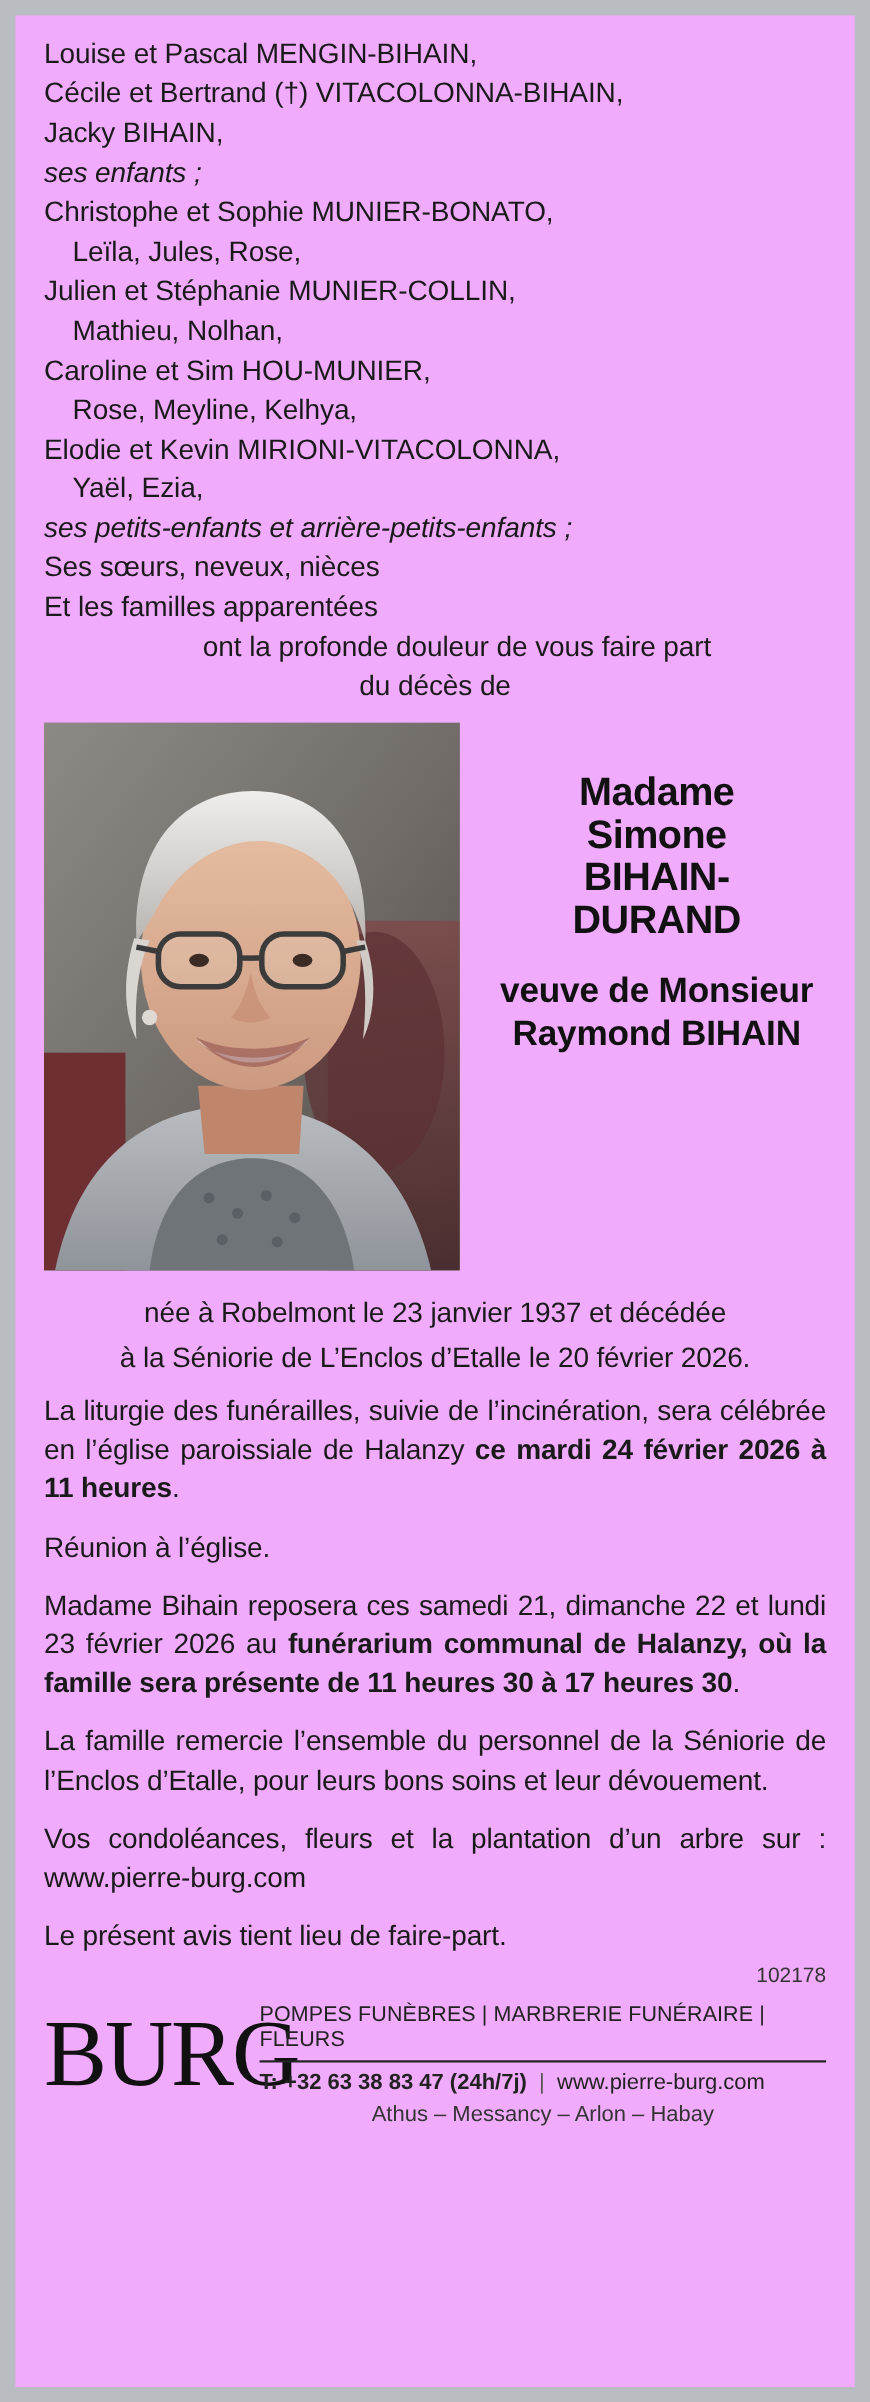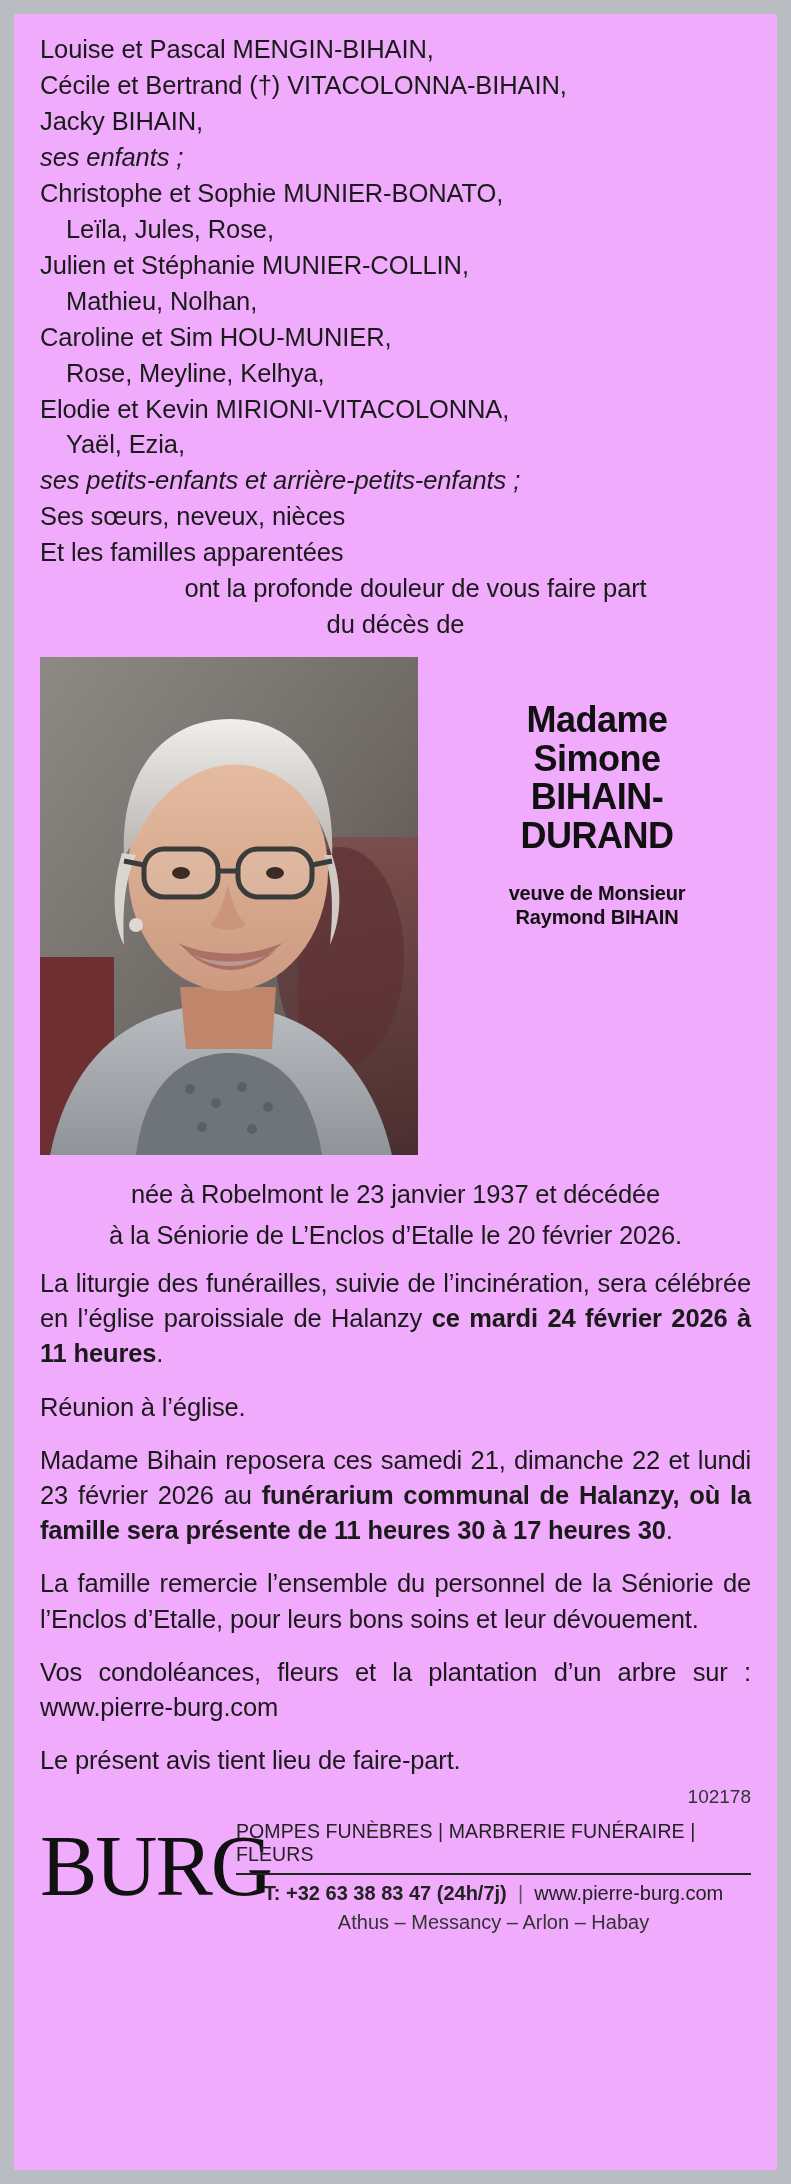--- a/index.html
+++ b/index.html
@@ -70,21 +70,21 @@
   }
   .nameblock .big {
     font-weight: bold;
     font-size: 36px;
     line-height: 1.07;
     letter-spacing: -0.5px;
   }
   .nameblock .sub {
     margin-top: 26px;
     font-weight: bold;
-    font-size: 20px;
+    font-size: 32px;
     line-height: 1.2;
     letter-spacing: -0.2px;
     text-align: center;
   }
 
   .body-text {
     color: #1a1a1a;
     font-size: 25.5px;
     line-height: 1.38;
     letter-spacing: -0.15px;
@@ -141,21 +141,21 @@
   }
   .fi-line1 {
     font-size: 19.5px;
     letter-spacing: 0.1px;
     text-align: left;
     border-bottom: 2px solid #222;
     padding-bottom: 7px;
   }
   .fi-line2 {
     font-size: 20px;
-    text-align: center;
+    text-align: left;
     padding-top: 7px;
   }
   .fi-line3 {
     font-size: 20px;
     text-align: center;
     padding-top: 6px;
     color: #333;
   }
   .sep { color: #555; }
 </style>

